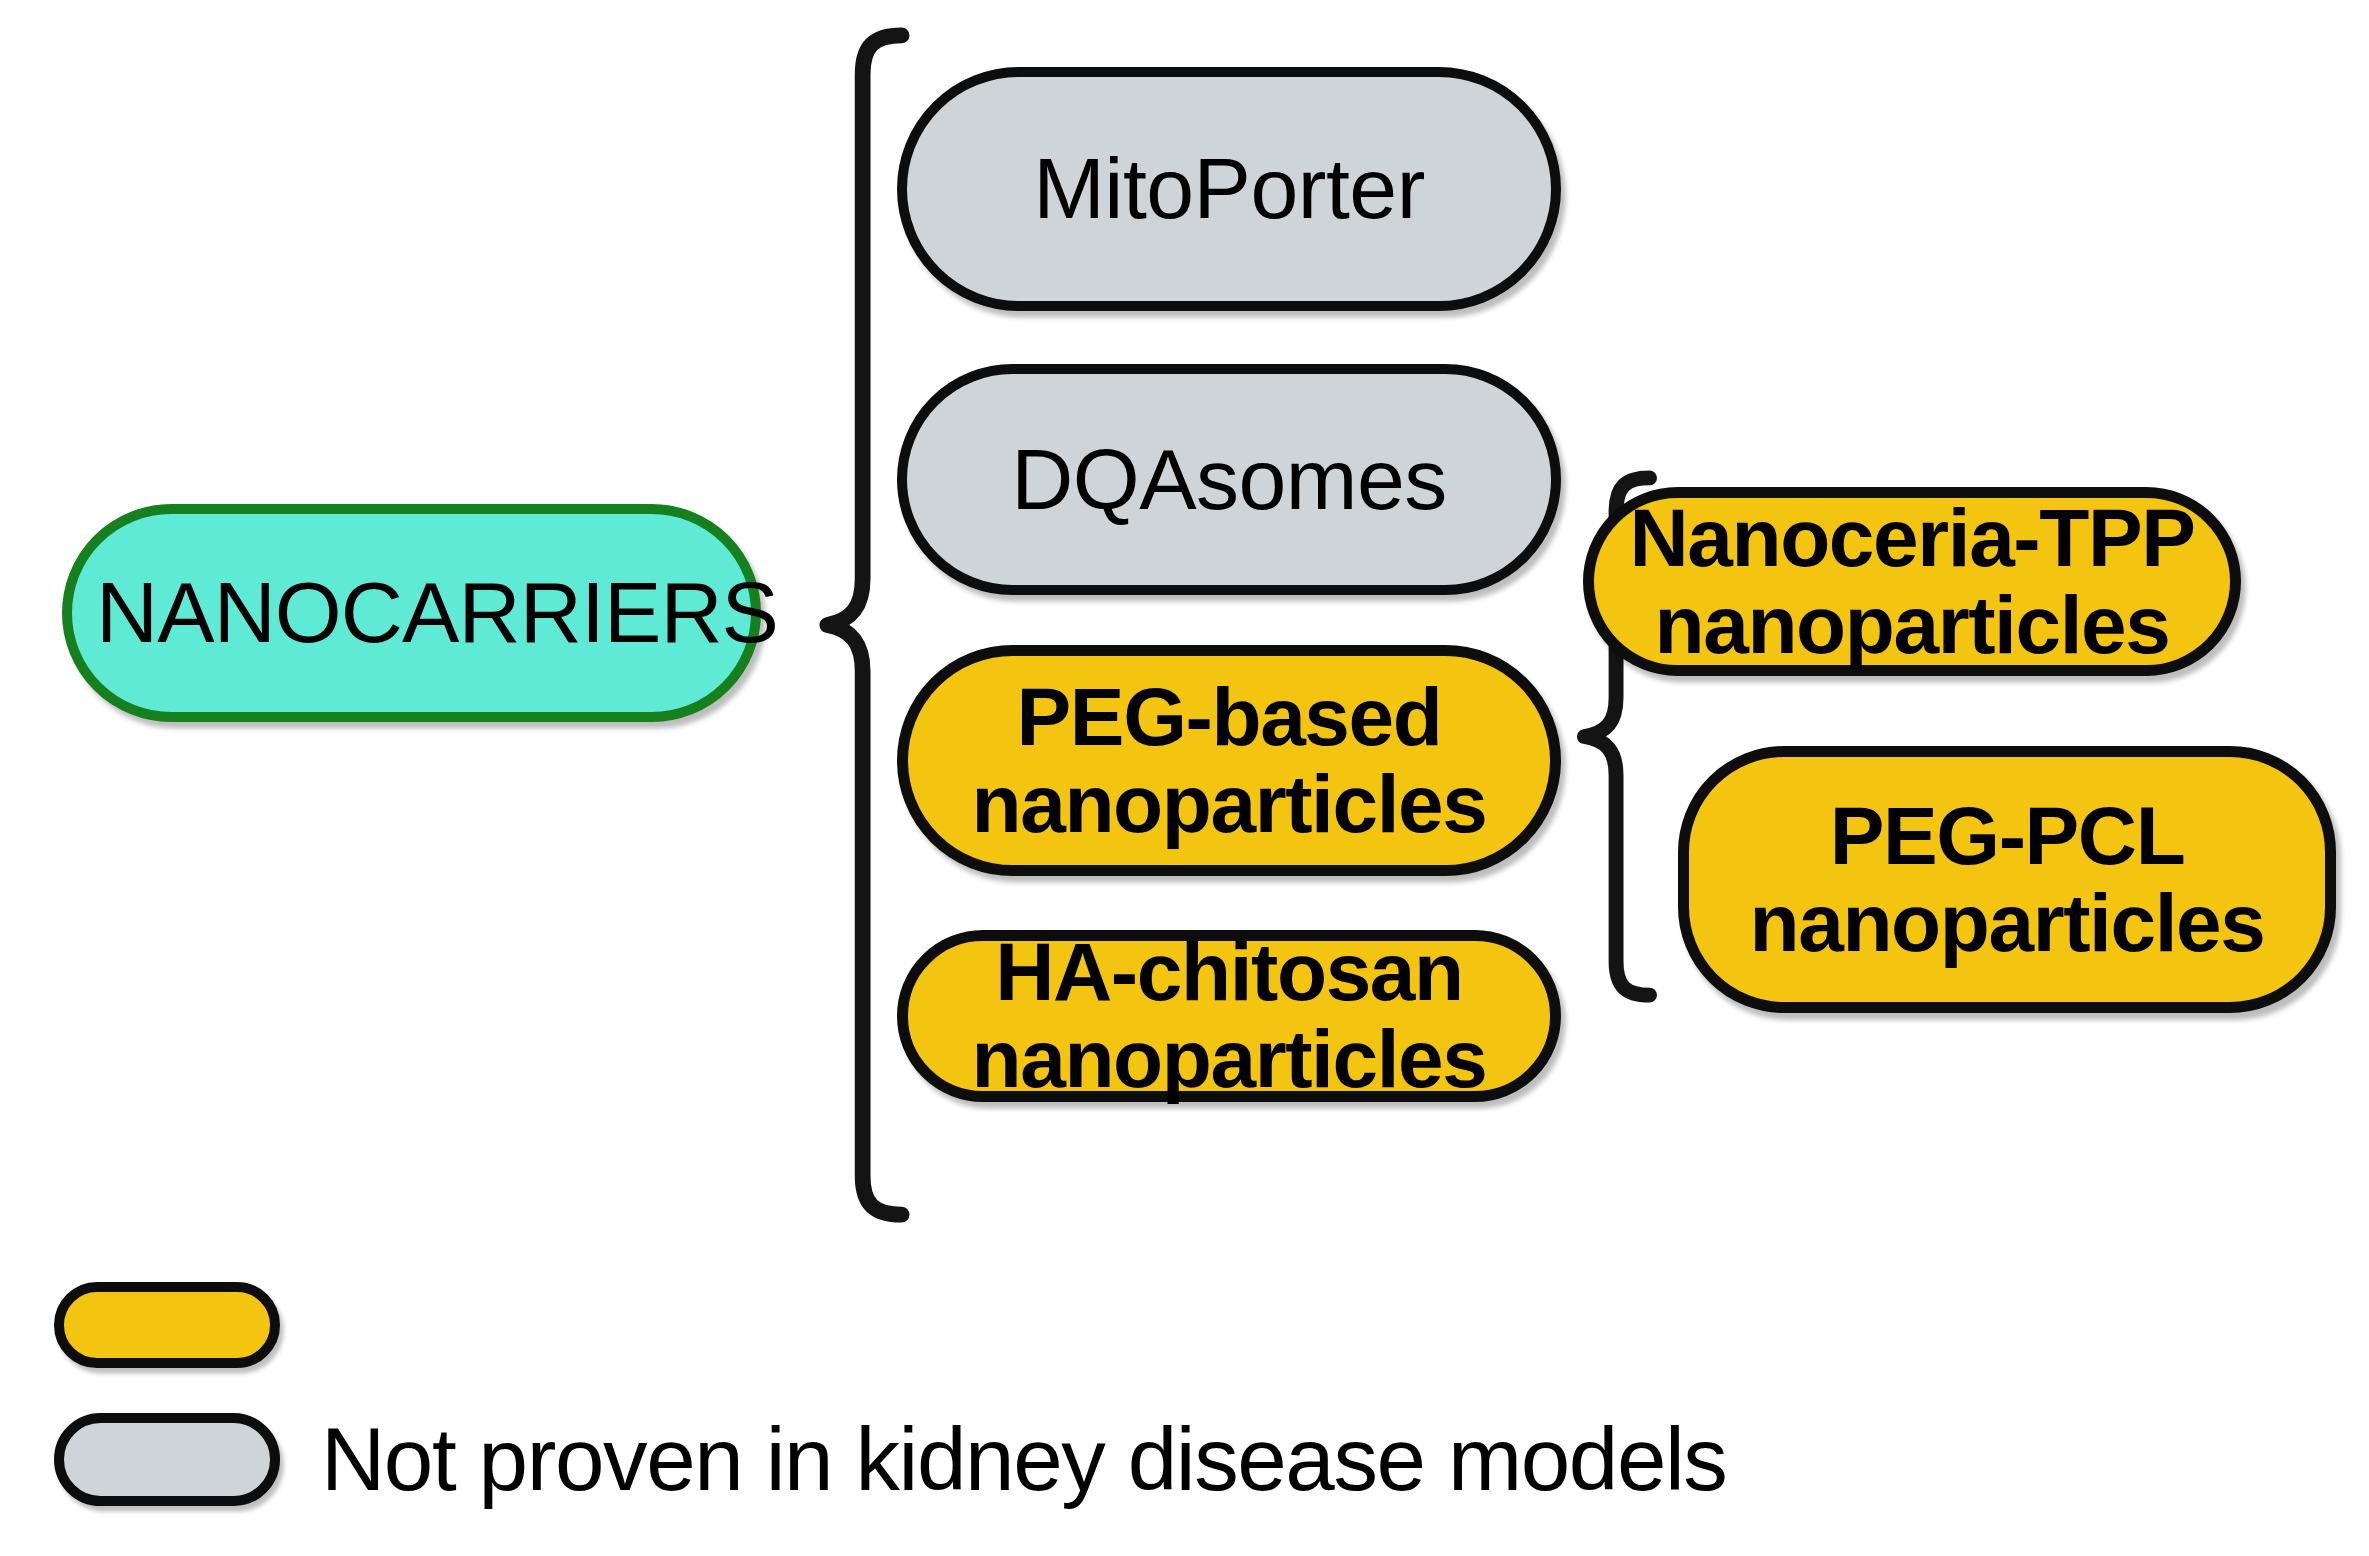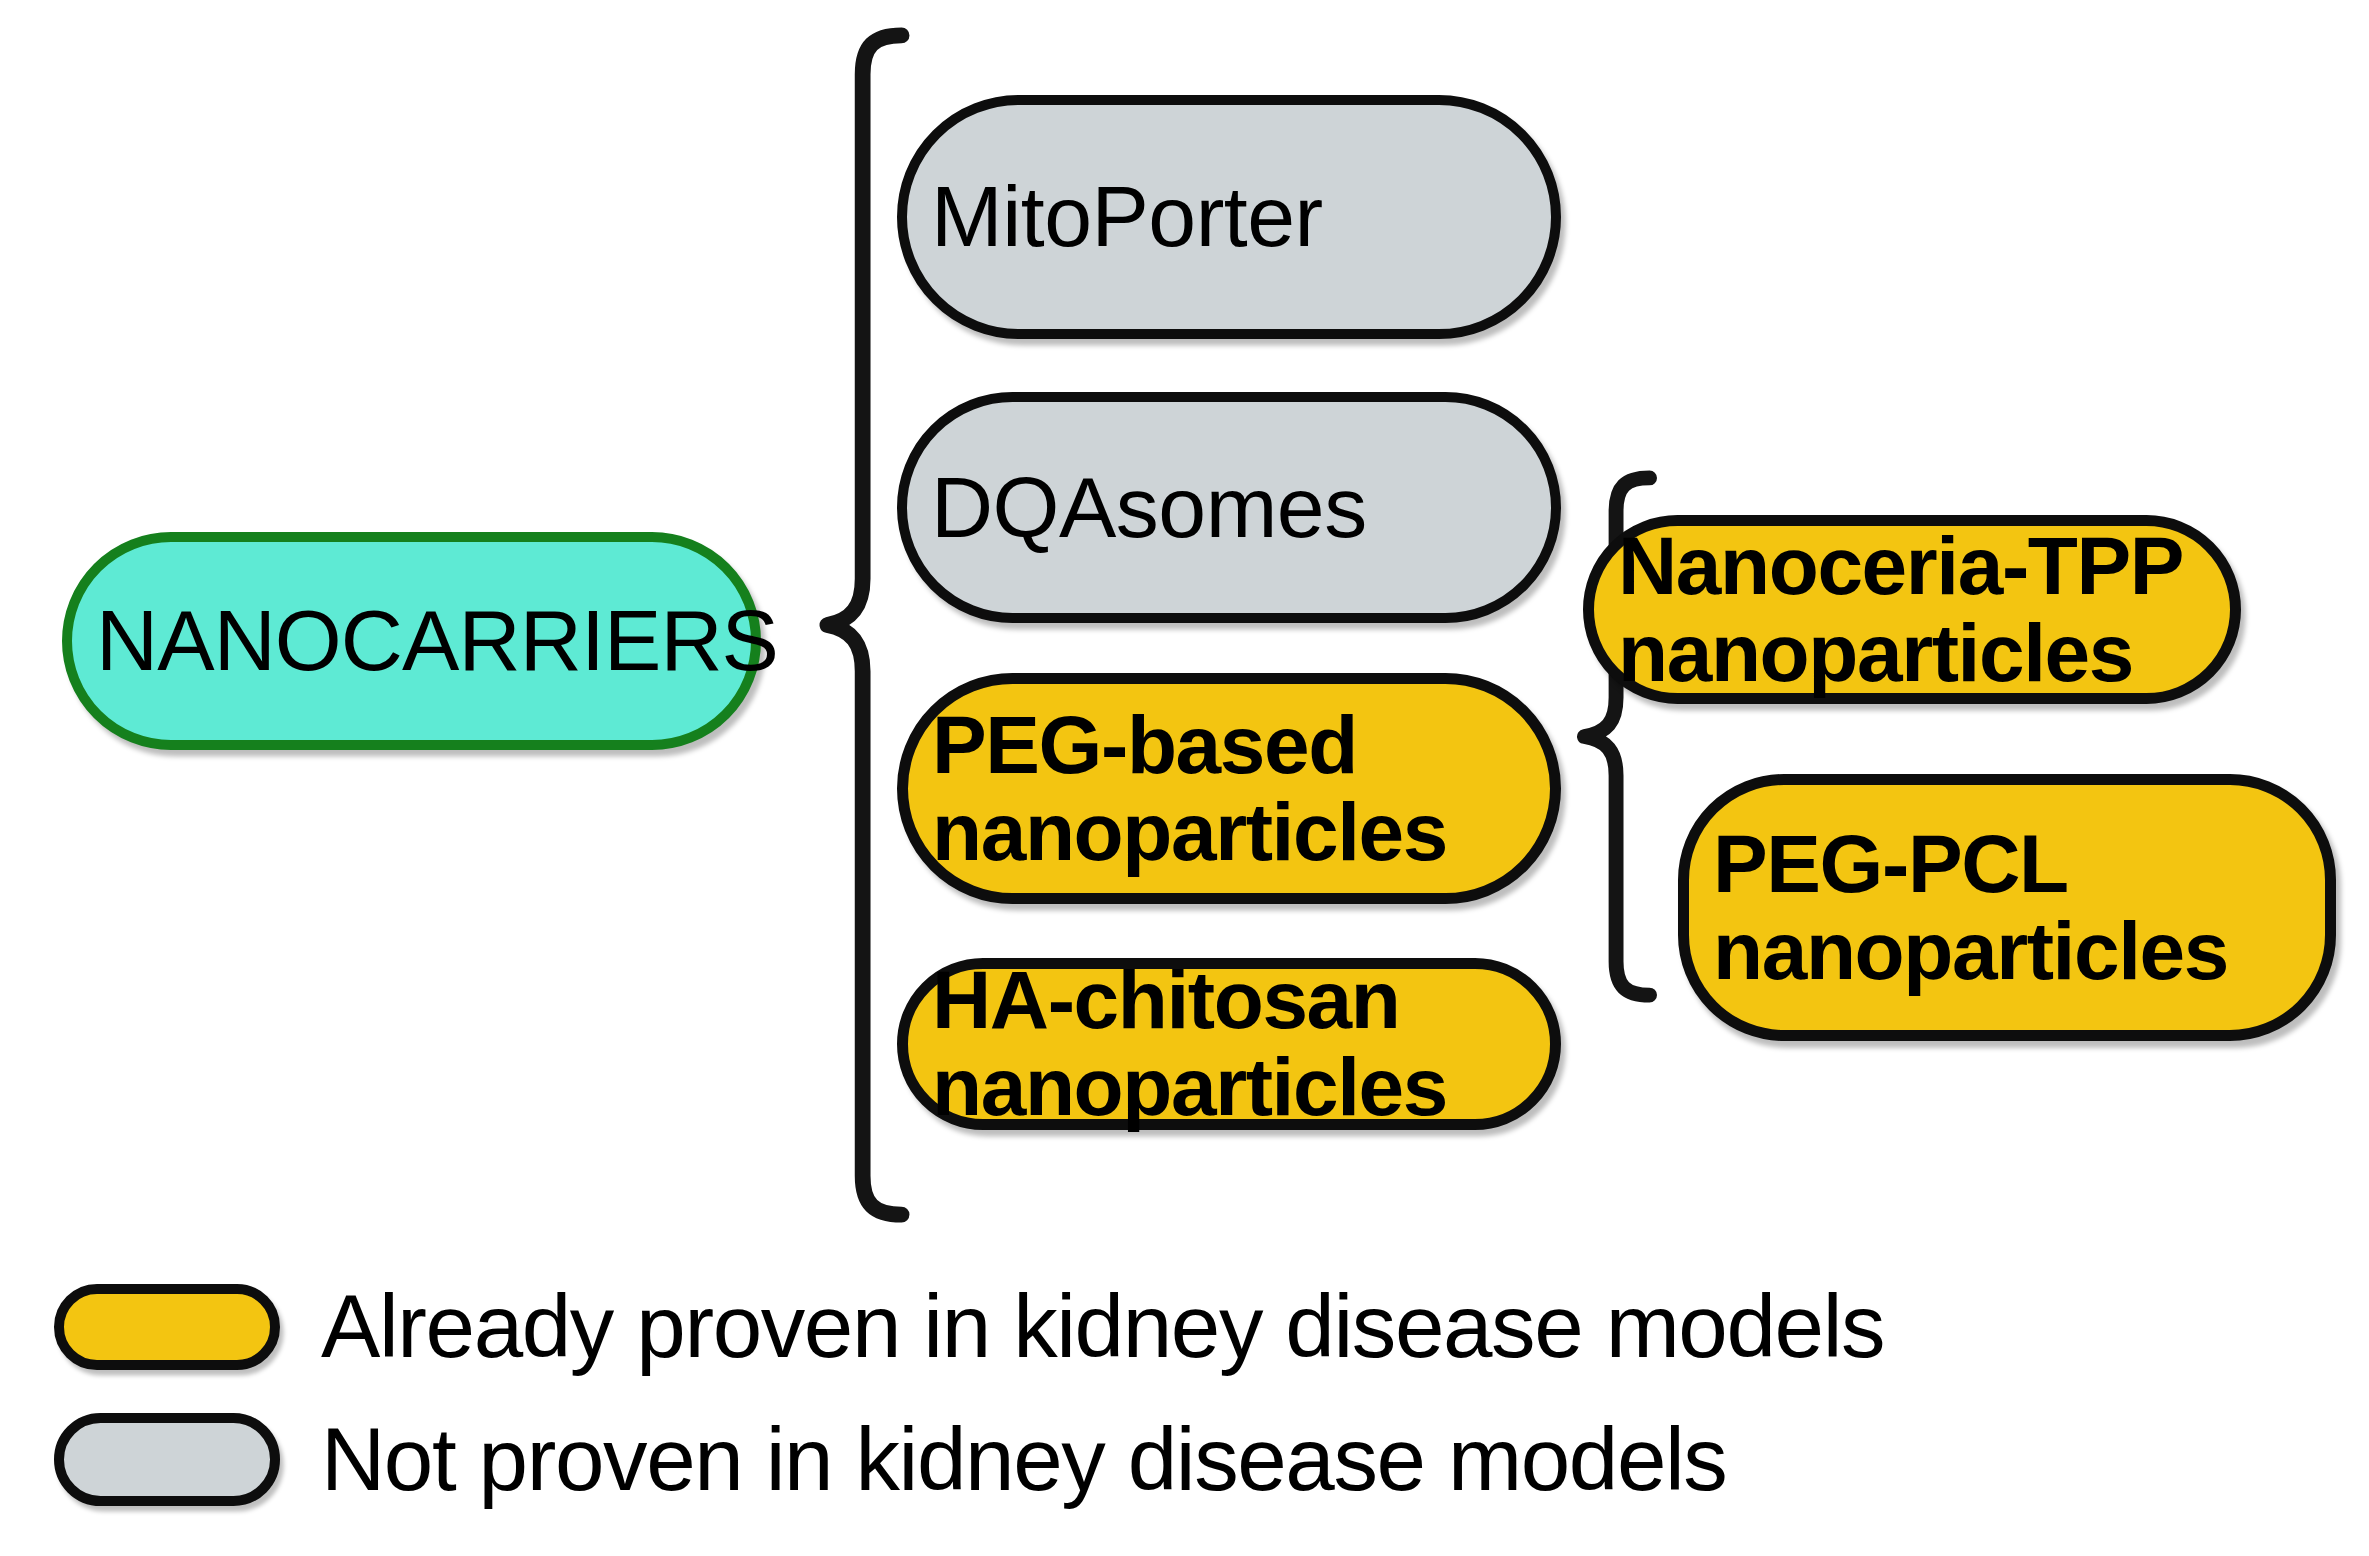--- a/index.html
+++ b/index.html
@@ -19,27 +19,26 @@
     overflow: hidden;
   }
 
   
   .node {
     position: absolute;
     box-sizing: border-box;
     display: flex;
     align-items: center;
     justify-content: center;
-    text-align: left;
+    text-align: center;
     color: #000000;
     line-height: 1.06;
     letter-spacing: -0.5px;
     border-style: solid;
     box-shadow: 4.7px 6.5px 5.6px rgba(0,0,0,0.26);
-    margin-top: 28px;
     -webkit-font-smoothing: antialiased;
   }
   .node .label {
     display: block;
     width: 100%;
     padding: 0 24px;
     box-sizing: border-box;
     white-space: pre-line;
   }
 
@@ -153,21 +152,20 @@
 nanoparticles</span>
   </div>
 
   <div class="node yellow" style="left:1678px; top:746px; width:658px; height:267px; border-radius:106px;">
     <span class="label">PEG-PCL
 nanoparticles</span>
   </div>
 
   <div class="legend-row" style="left:54px; top:1282px;">
     <div class="legend-swatch yellow" style="width:226px; height:86px; margin-right:41px;"></div>
-    <div class="legend-text">Already proven in kidney disease models</div>
   </div>
 
   <div class="legend-row" style="left:54px; top:1413px;">
     <div class="legend-swatch grey" style="width:226px; height:93px; margin-right:41px;"></div>
     <div class="legend-text">Not proven in kidney disease models</div>
   </div>
 
 </div>
 
 

